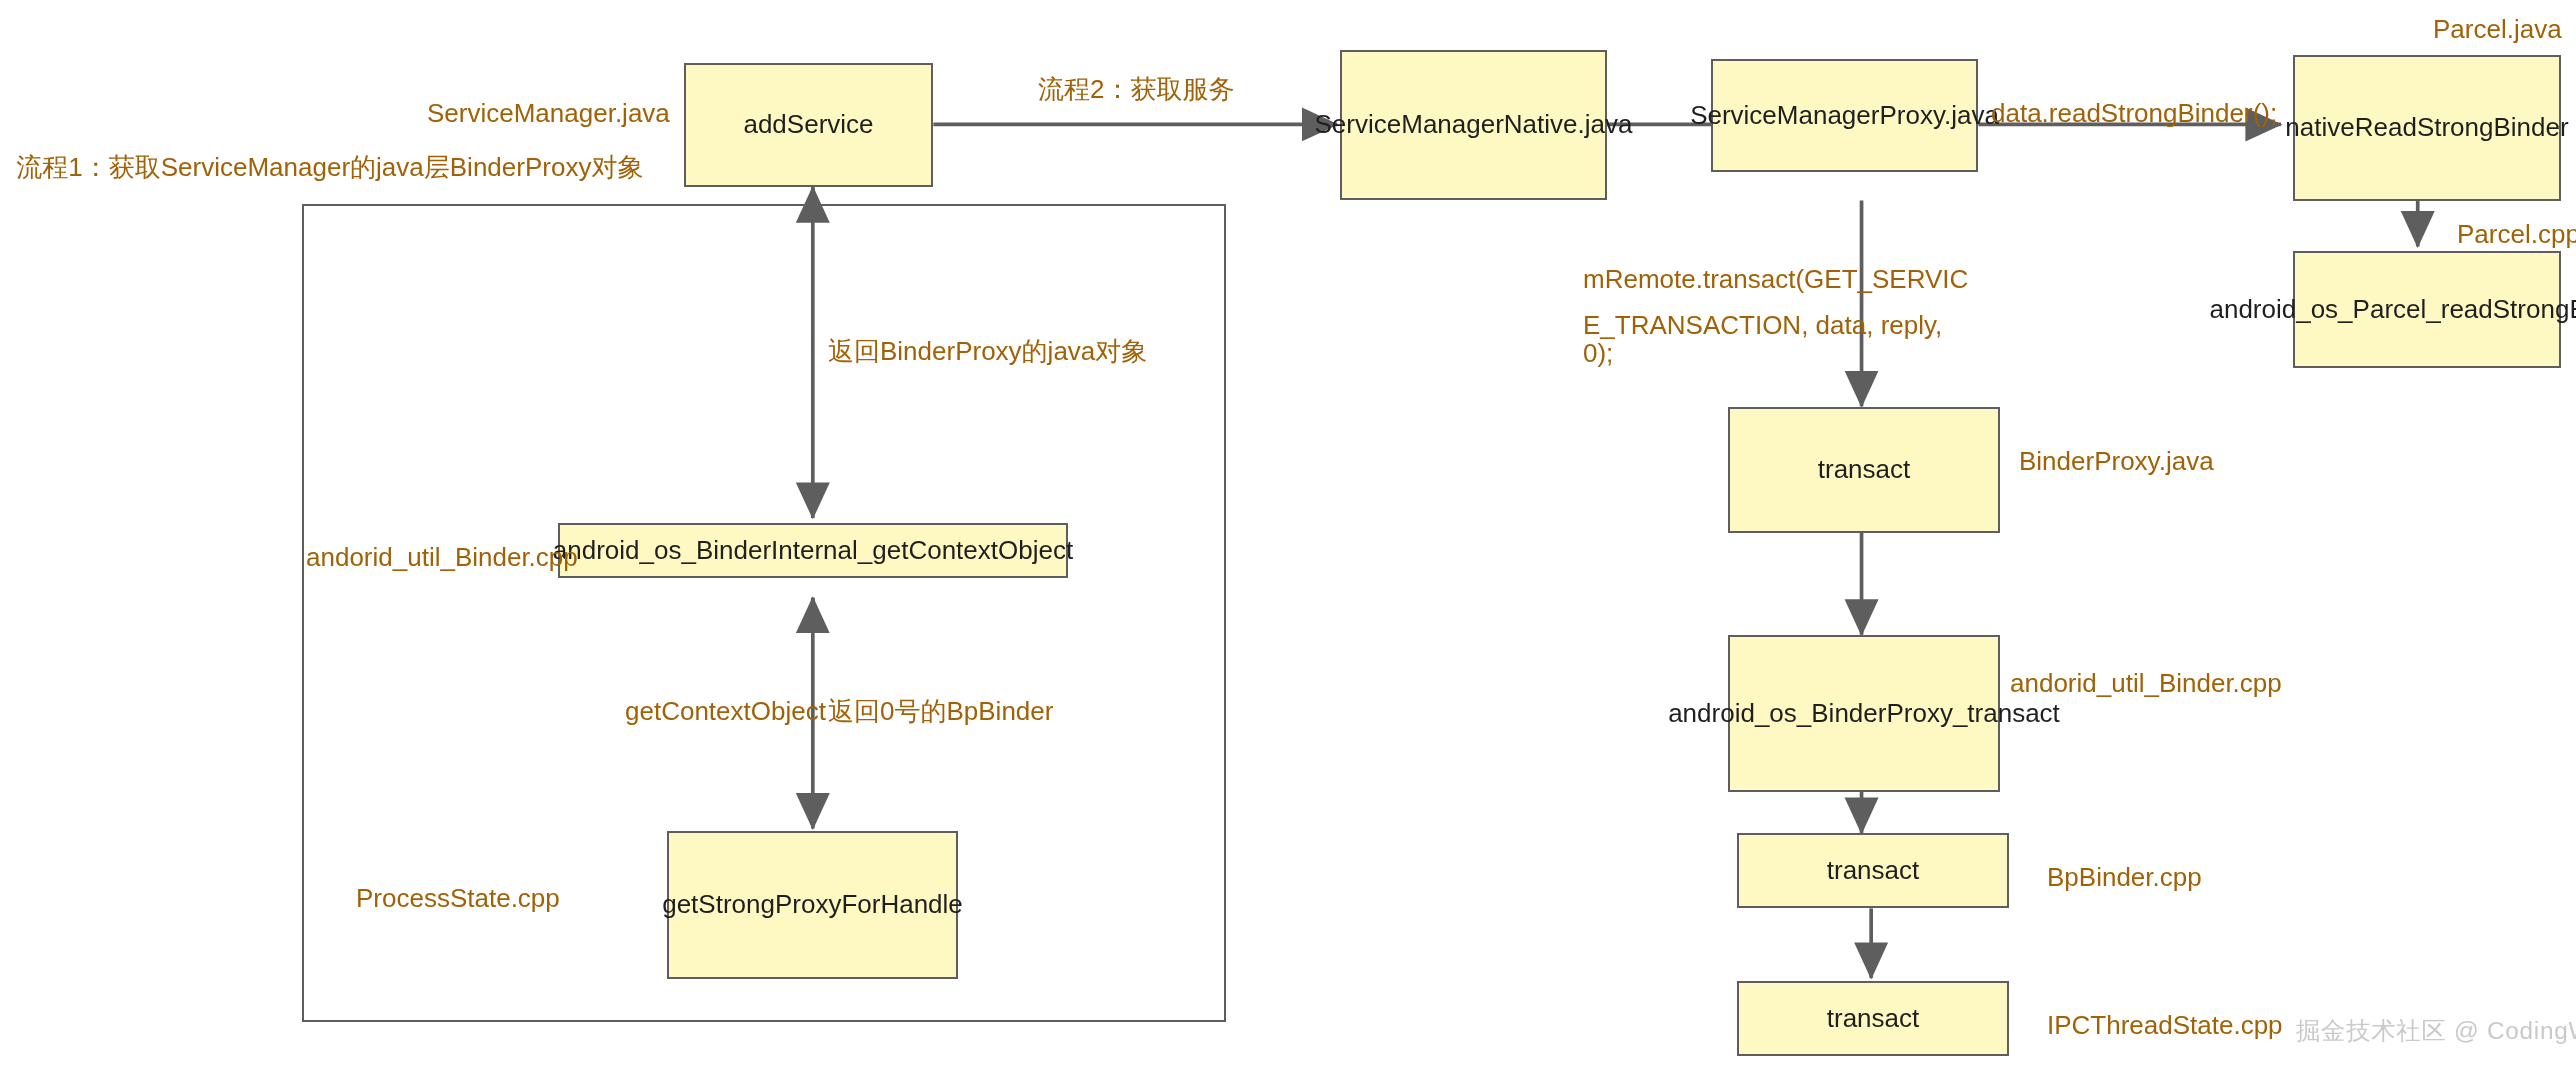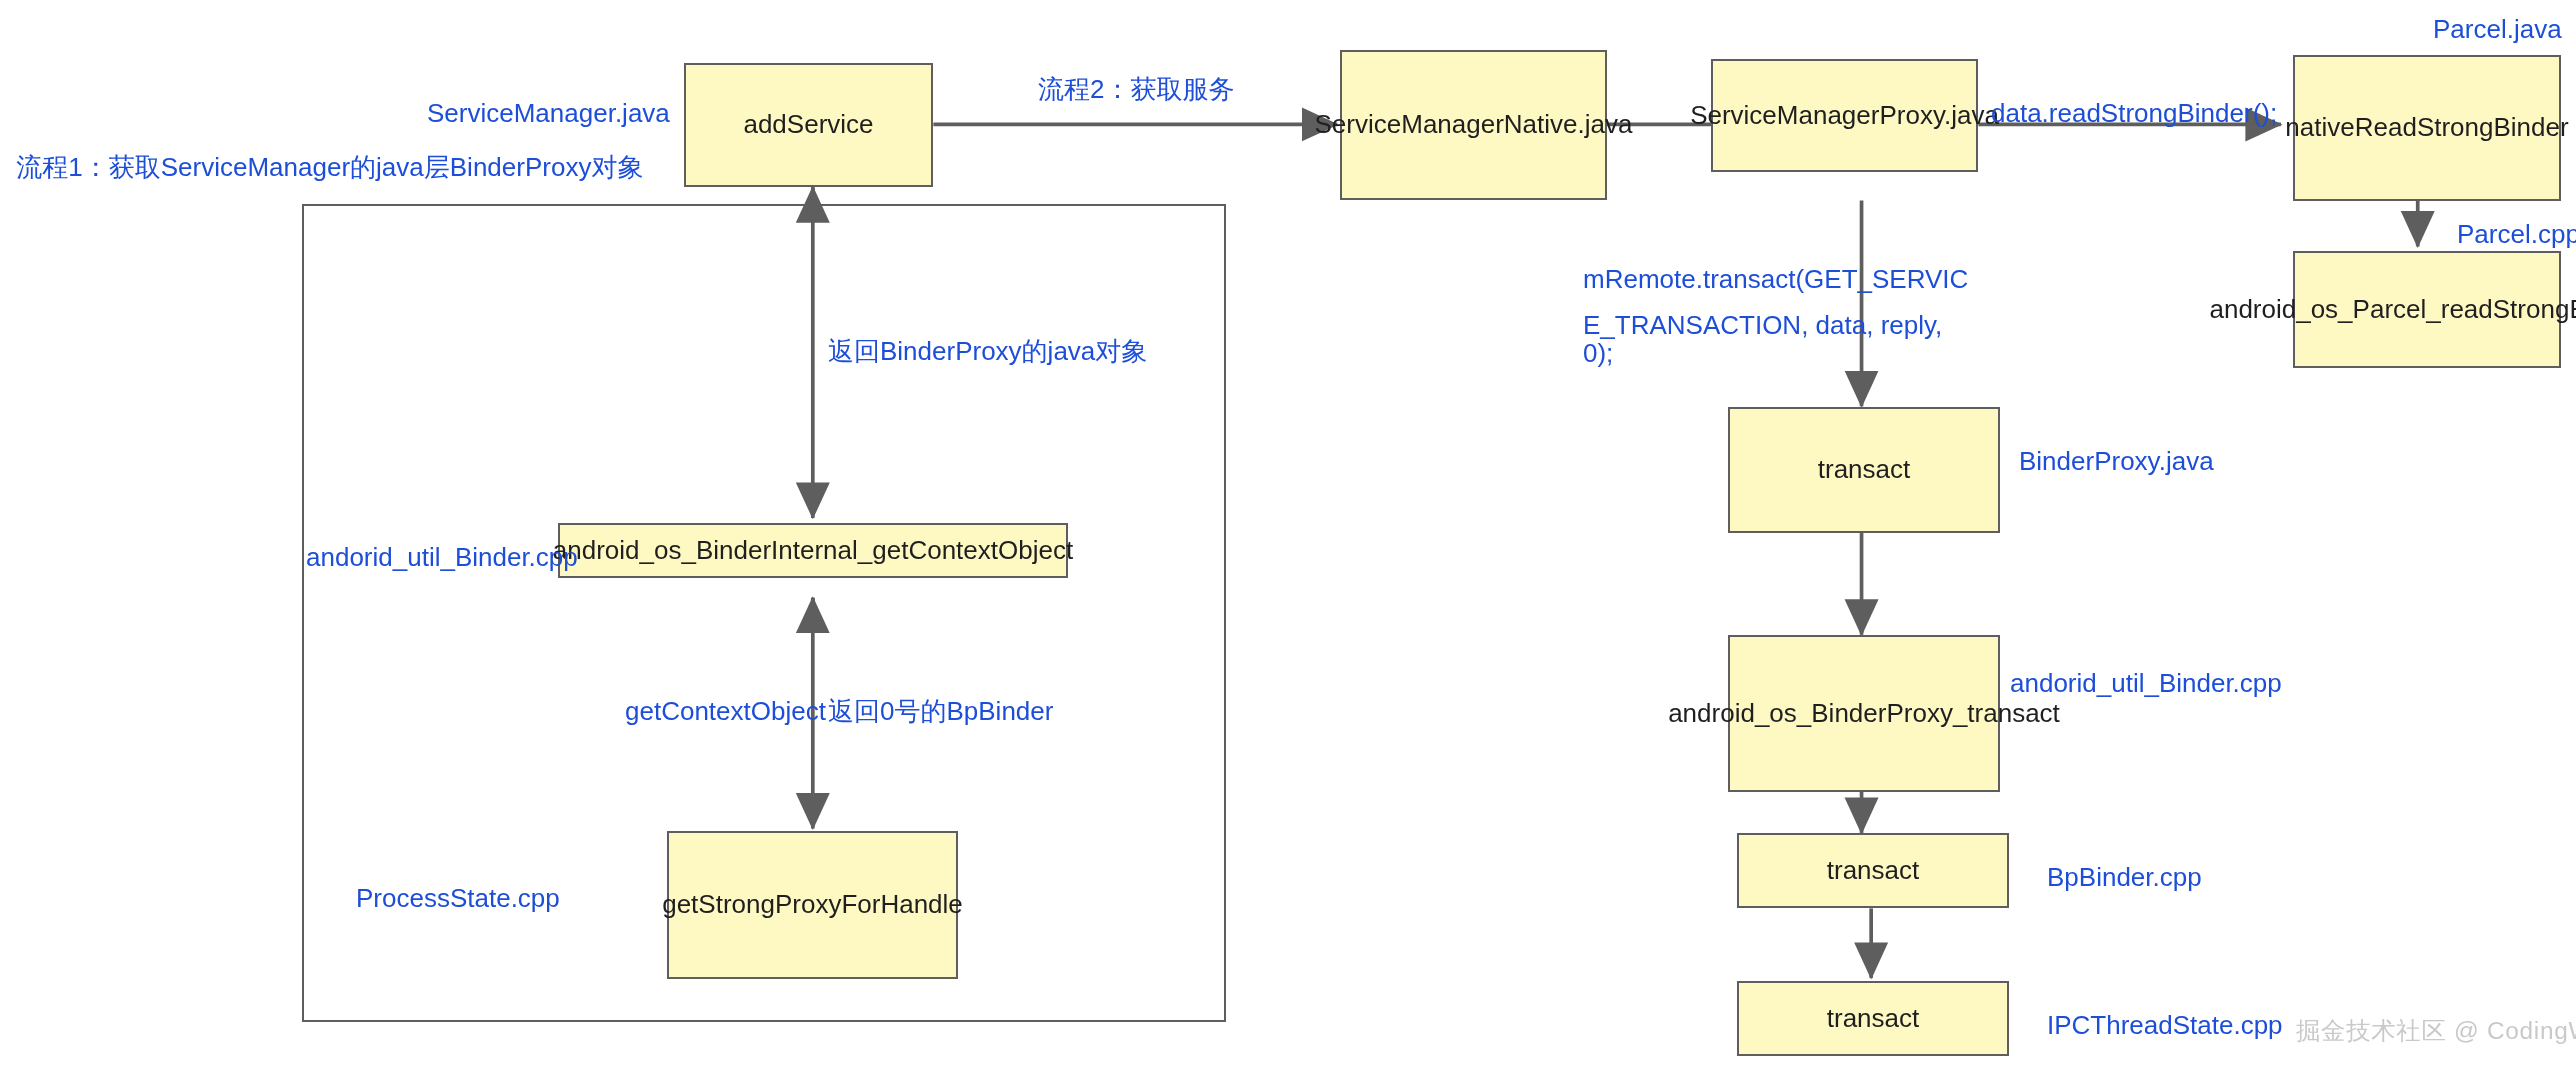--- a/index.html
+++ b/index.html
@@ -39,21 +39,21 @@
   .group-box{
     position:absolute;
     box-sizing:border-box;
     border:2.2px solid #5e5e5e;
     background:transparent;
   }
   .label{
     position:absolute;
     font-size:26px;
     line-height:1.5;
-    color:#1d4ed8;
+    color:#a16207;
     white-space:pre;
   }
   .watermark{
     position:absolute;
     font-size:24.4px;
     color:#c9c9c9;
     letter-spacing:0.7px;
     white-space:pre;
   }
 </style>

